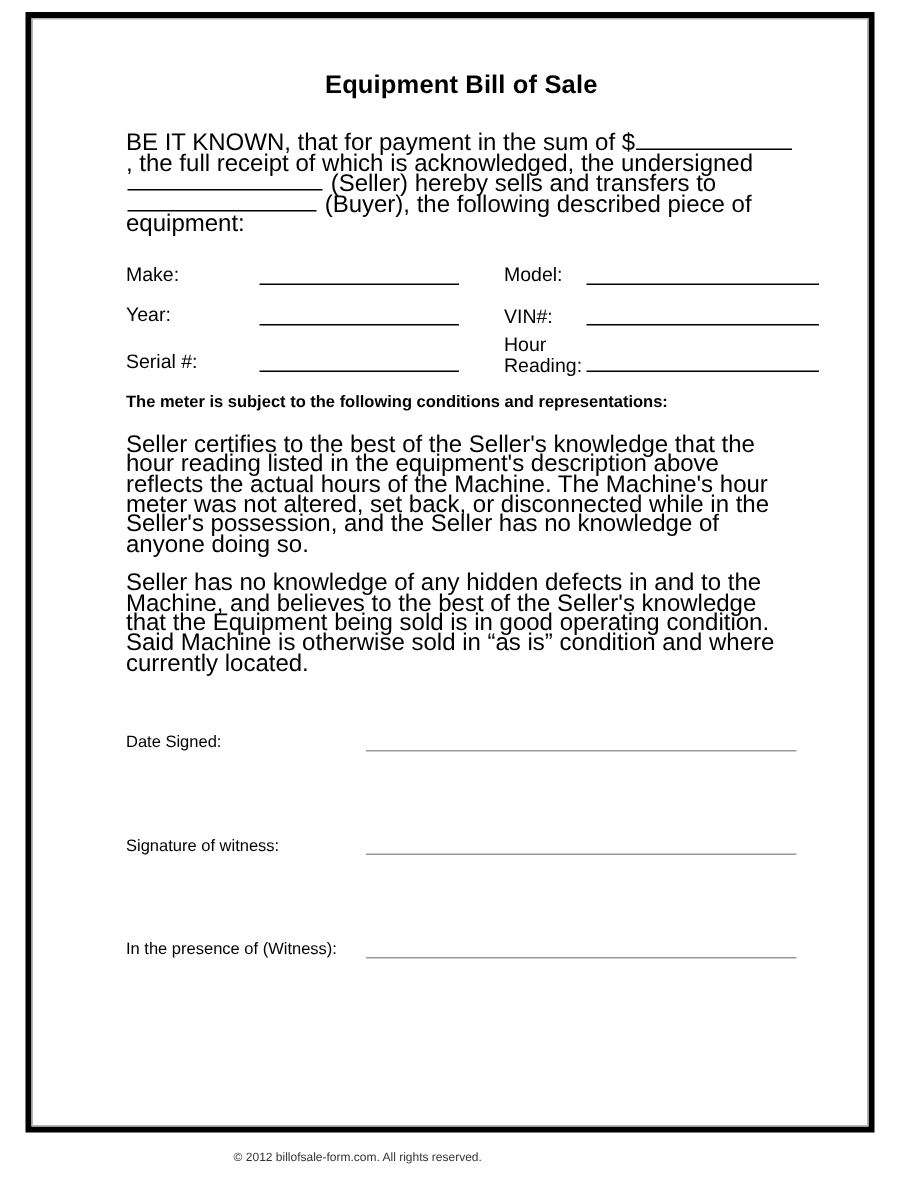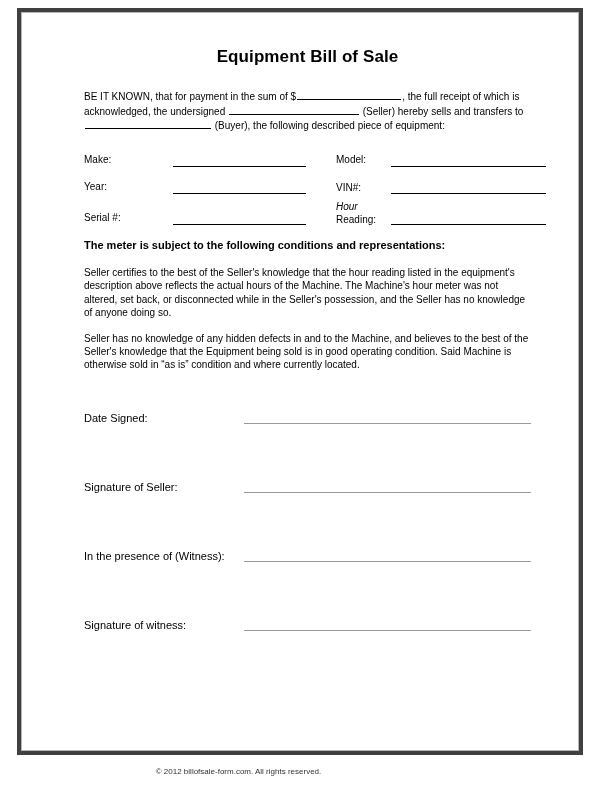--- a/index.html
+++ b/index.html
@@ -16,21 +16,21 @@
     overflow: hidden;
   }
 
   
   #page-frame {
     position: absolute;
     left: 17px;
     top: 8px;
     width: 566px;
     height: 747px;
-    border: 4px solid #404040;
+    border: 4px solid #000000;
     box-sizing: border-box;
     background: #ffffff;
   }
   #page-frame-inner {
     position: absolute;
     left: 0;
     top: 0;
     right: 0;
     bottom: 0;
     border: 1px solid #b5b5b5;
@@ -48,21 +48,21 @@
   #doc-title {
     font-size: 17px;
     font-weight: bold;
     text-align: center;
     letter-spacing: 0.1px;
     margin: 0 0 22px 0;
     line-height: 1.2;
   }
 
   .para {
-    font-size: 10px;
+    font-size: 16px;
     line-height: 13.4px;
     margin: 0 0 11px 0;
     text-align: left;
   }
 
   .blank {
     display: inline-block;
     border-bottom: 1px solid #000000;
     vertical-align: baseline;
     height: 10px;
@@ -80,21 +80,21 @@
     margin-top: 20px;
   }
   .field-row {
     position: absolute;
     font-size: 11px;
     line-height: 13.4px;
     white-space: nowrap;
   }
   .field-label {
     display: inline-block;
-    font-size: 10px;
+    font-size: 13px;
   }
   .field-line {
     position: absolute;
     border-bottom: 1px solid #000000;
     height: 0;
   }
   
   .col-l .field-label { width: 72px; }
   .col-l { left: 0; }
   .line-l { left: 89px; width: 133px; }
@@ -102,21 +102,21 @@
   .col-r { left: 252px; }
   .col-r .field-label { width: 55px; }
   .line-r { left: 307px; width: 155px; }
 
   #fld-make    { top: 0px; }
   #fld-year    { top: 27px; }
   #fld-serial  { top: 58px; }
   #fld-model   { top: 0px; }
   #fld-vin     { top: 28px; }
   #fld-hour    { top: 47px; }
-  #fld-hour .hour-l1 { display: block; font-style: italic; }
+  #fld-hour .hour-l1 { display: block; }
   #fld-hour .hour-l2 { display: block; }
 
   #line-make   { top: 13px; }
   #line-year   { top: 40px; }
   #line-serial { top: 71px; }
   #line-model  { top: 13px; }
   #line-vin    { top: 40px; }
   #line-hour   { top: 71px; }
 
   
@@ -224,34 +224,30 @@
 
     <p class="para clause">Seller has no knowledge of any hidden defects in and to the Machine, and believes to the best of the Seller's knowledge that the Equipment being sold is in good operating condition. Said Machine is otherwise sold in “as is” condition and where currently located.</p>
 
     <div id="signature-block">
 
       <div class="sig-row">
         <span class="sig-label">Date Signed:</span>
         <div class="sig-line"></div>
       </div>
 
+
+
       <div class="sig-row">
-        <span class="sig-label">Signature of Seller:</span>
+        <span class="sig-label">Signature of witness:</span>
         <div class="sig-line"></div>
       </div>
-
 
       <div class="sig-row">
         <span class="sig-label">In the presence of (Witness):</span>
         <div class="sig-line"></div>
       </div>
 
-      <div class="sig-row">
-        <span class="sig-label">Signature of witness:</span>
-        <div class="sig-line"></div>
-      </div>
-
     </div>
 
   </div>
 </div>
 
 <div id="footer">© 2012 billofsale-form.com. All rights reserved.</div>
 
 </body></html>

